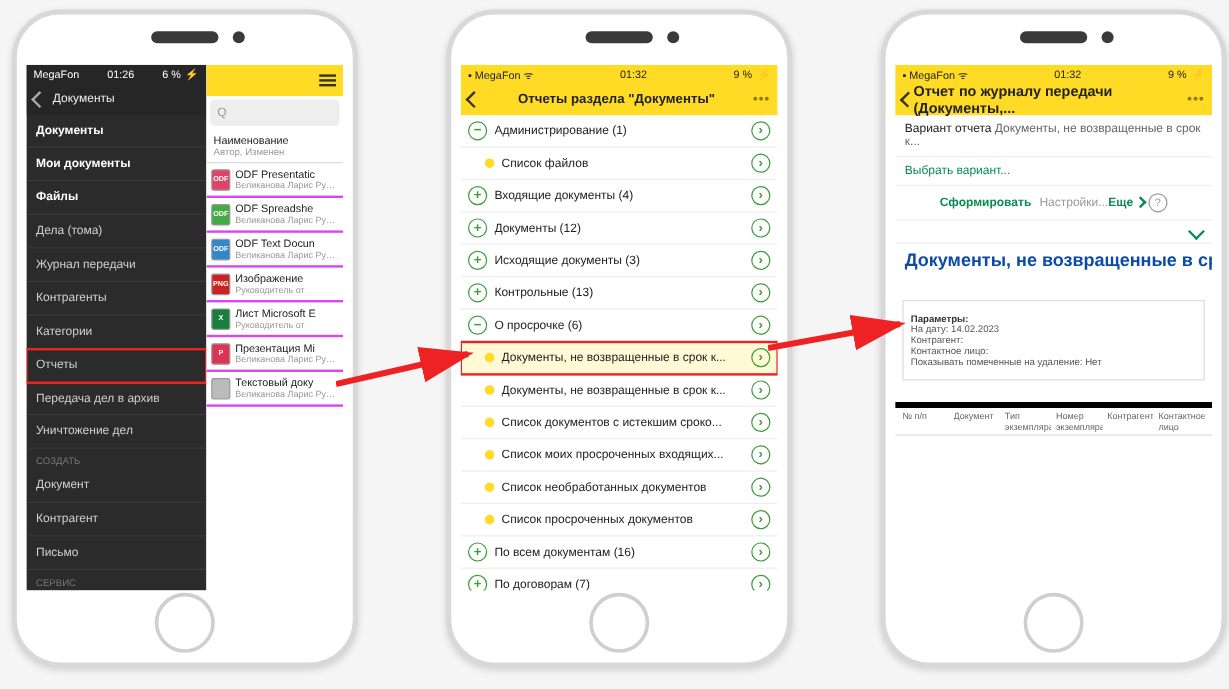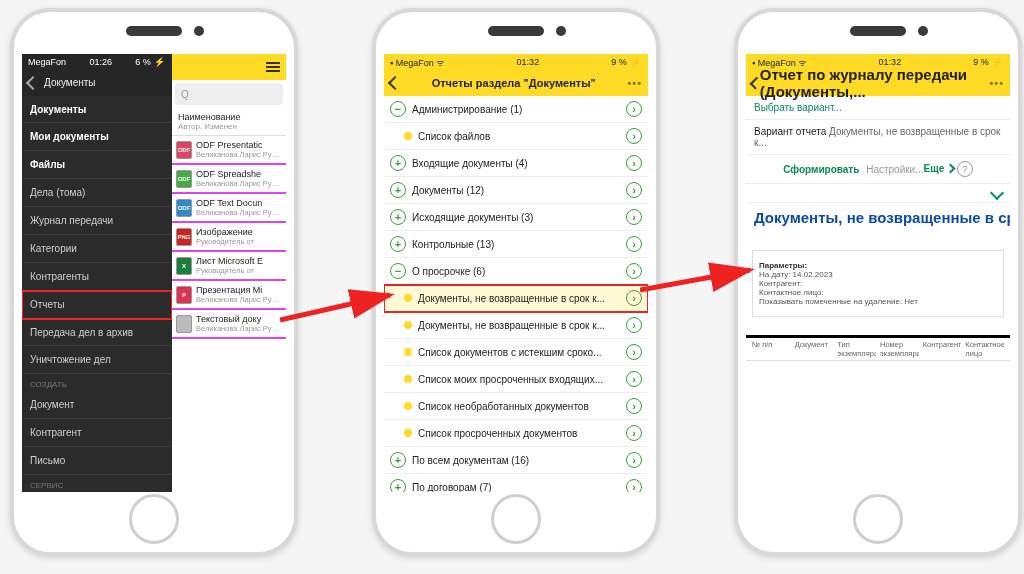--- a/index.html
+++ b/index.html
@@ -48,21 +48,21 @@
   
   .p3line{padding:6px 8px;border-bottom:1px solid #eee;font-size:10px}
   .link{color:#0a8a55}
   .rptbar{display:flex;align-items:center;justify-content:center;padding:6px 8px;border-bottom:1px solid #eee}
   .rptbar .link{font-weight:600}
   .qm{width:14px;height:14px;border:1px solid #999;border-radius:50%;display:inline-flex;align-items:center;justify-content:center;font-size:9px;color:#999}
   .vchev{display:flex;justify-content:flex-end;padding:4px 8px;border-bottom:1px solid #eee;color:#0a8a55}
   .rtitle{padding:6px 8px;color:#0a4aa8;font-weight:700;font-size:15px;white-space:nowrap;overflow:hidden}
   .params{margin:18px 6px;border:1px solid #ddd;padding:10px 6px;font-size:8px;color:#555}
   .params div{white-space:nowrap}
-  .thdr{display:flex;gap:4px;padding:2px 6px;font-size:7.5px;color:#666;border-top:3px solid #000000;border-bottom:1px solid #ddd}
+  .thdr{display:flex;gap:4px;padding:2px 6px;font-size:7.5px;color:#666;border-top:5px solid #000000;border-bottom:1px solid #ddd}
   .thdr span{flex:1;overflow:hidden}
   
   .arrow-svg{position:absolute;pointer-events:none}
 </style>
 </head>
 <body>
 
 <div class="stage">
 
 <div class="phone p1" style="left:10px;top:8px">
@@ -79,22 +79,22 @@
       </div>
       <div class="sb-hdr">
         <span class="chev"></span>
         <span>Документы</span>
       </div>
       <div class="sb-item bold">Документы</div>
       <div class="sb-item bold">Мои документы</div>
       <div class="sb-item bold">Файлы</div>
       <div class="sb-item">Дела (тома)</div>
       <div class="sb-item">Журнал передачи</div>
+      <div class="sb-item">Контрагенты</div>
       <div class="sb-item">Категории</div>
-      <div class="sb-item">Контрагенты</div>
       <div class="sb-item hl">Отчеты</div>
       <div class="sb-item">Передача дел в архив</div>
       <div class="sb-item">Уничтожение дел</div>
       <div class="sb-sec">СОЗДАТЬ</div>
       <div class="sb-item">Документ</div>
       <div class="sb-item">Контрагент</div>
       <div class="sb-item">Письмо</div>
       <div class="sb-sec">СЕРВИС</div>
     </div>
     <div class="rpane">
@@ -269,28 +269,28 @@
     <div class="status yellow">
       <span><span>▪</span> <span>MegaFon</span> <span>ᯤ</span></span>
       <span>01:32</span>
       <span class="right">
             <span>9 %</span>
             <span>⚡</span>
           </span>
     </div>
     <div class="hdr yellow">
       <span class="chev" style="border-color:#333"></span>
-      <span style="font-size:15px">Отчет по журналу передачи (Документы,...</span>
+      <span style="font-size:12px">Отчет по журналу передачи (Документы,...</span>
       <span class="more">•••</span>
     </div>
-    <div class="p3line link">Выбрать вариант...</div>
     <div class="p3line">
       <span>Вариант отчета</span>
       <span style="color:#666">Документы, не возвращенные в срок к...</span>
     </div>
+    <div class="p3line link">Выбрать вариант...</div>
     <div class="rptbar">
       <span>
         <span class="link">Сформировать</span>
         <span style="color:#999;margin-left:4px">Настройки...</span>
       </span>
       <span>
         <span class="link"><span>Еще</span> <span class="chev r" style="border-color:#0a8a55;width:5px;height:5px"></span></span>
         <span class="qm">?</span>
       </span>
     </div>

